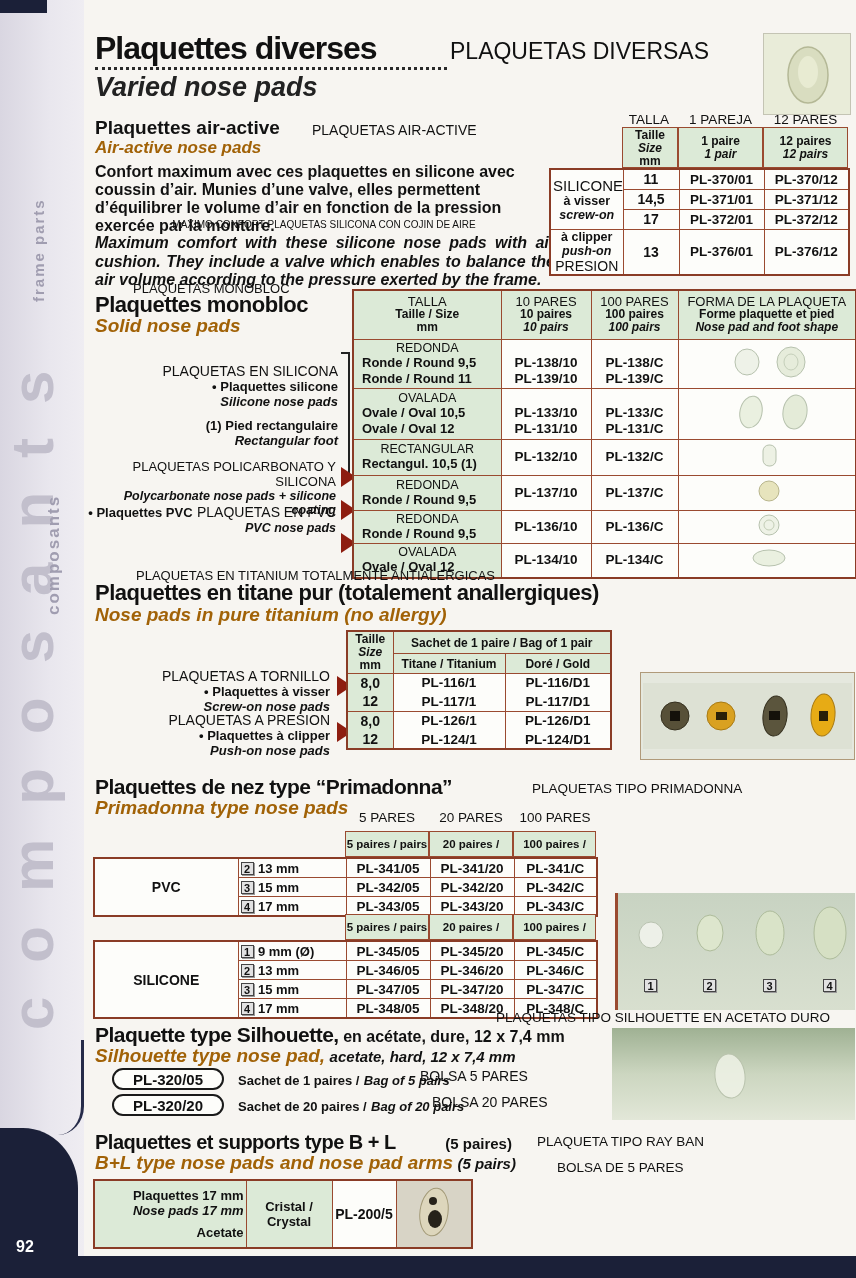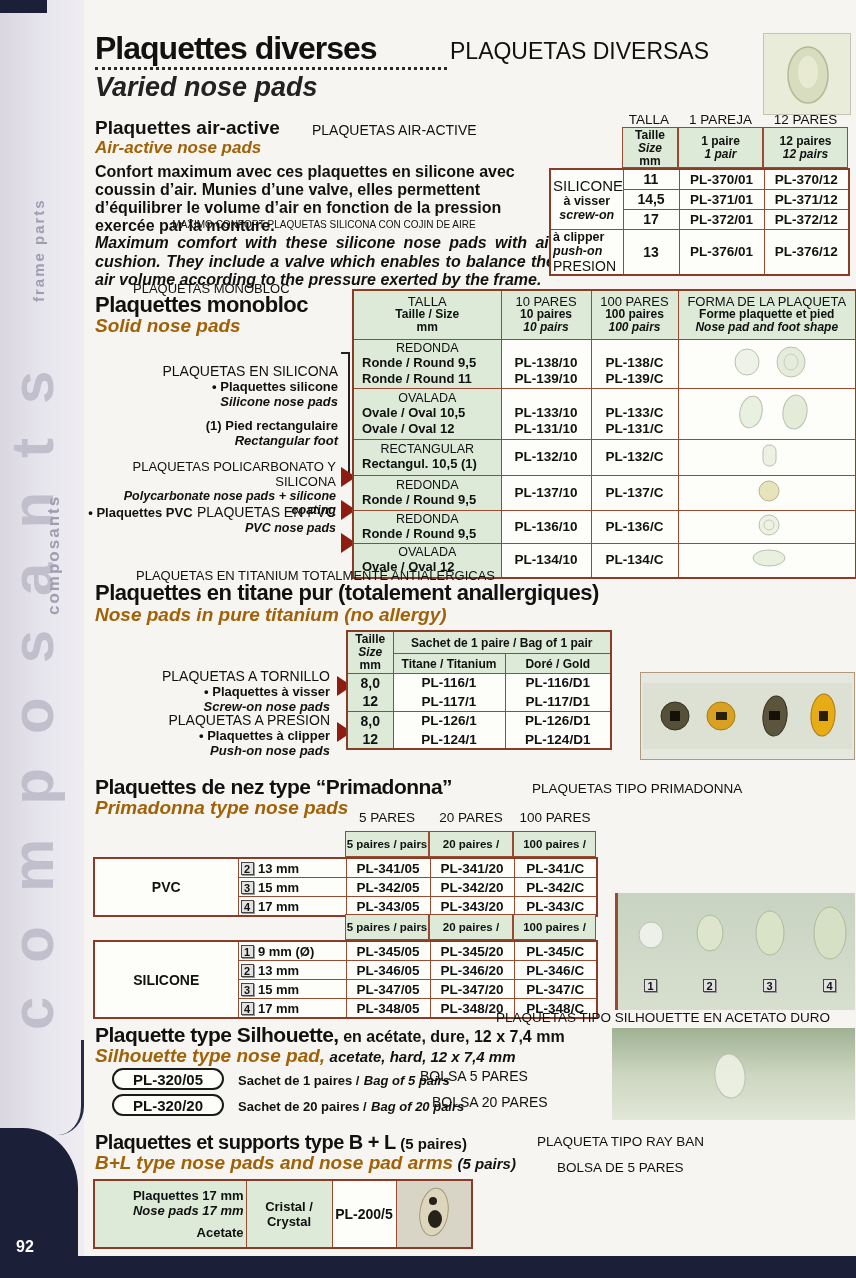--- a/index.html
+++ b/index.html
@@ -137,21 +137,21 @@
       <td class="sizecell" style="height:20px;border-top:none;border-bottom:none;">14,5</td>
       <td class="code" style="border-top:none;border-bottom:none;">PL-371/01</td>
       <td class="code" style="border-top:none;border-bottom:none;">PL-371/12</td>
     </tr>
     <tr>
       <td class="sizecell" style="height:20px;">17</td>
       <td class="code">PL-372/01</td>
       <td class="code">PL-372/12</td>
     </tr>
     <tr>
-      <td style="text-align:left;height:34px;">
+      <td style="text-align:center;height:34px;">
         <div style="font-weight:bold;font-size:12.5px;">à clipper</div>
         <div style="font-weight:bold;font-style:italic;font-size:12.5px;">push-on</div>
         <div style="font-size:14px;">PRESION</div>
       </td>
       <td class="sizecell">13</td>
       <td class="code">PL-376/01</td>
       <td class="code">PL-376/12</td>
     </tr>
   </tbody>
     </table>
@@ -538,21 +538,21 @@
   <div class="abs" style="left:432px;top:1094px;font-size:14px;">BOLSA 20 PARES</div>
 
   <div class="abs" style="left:612px;top:1028px;width:243px;height:92px;background:linear-gradient(180deg,#9fb193,#ccd6c0,#e2e7d8);">
     <svg width="243" height="92">
       <ellipse cx="118" cy="48" rx="15" ry="22" fill="#eef2e6" fill-opacity="0.85" stroke="#b9c3ad" transform="rotate(-6 118 48)"></ellipse>
     </svg>
   </div>
 
   <div class="abs" style="left:95px;top:1131px;">
     <span class="h2fr" style="font-size:20px;">Plaquettes et supports type B + L</span>
-    <span style="font-weight:bold;font-size:15px;">(5 paires)</span>
+    <span style="font-weight:bold;font-size:15px;margin-left:45px;">(5 paires)</span>
   </div>
   <div class="abs" style="left:537px;top:1134px;font-size:13.5px;">PLAQUETA TIPO RAY BAN</div>
   <div class="abs" style="left:95px;top:1152px;">
     <span class="h2en" style="font-size:19px;">B+L type nose pads and nose pad arms</span>
     <span style="font-weight:bold;font-style:italic;font-size:15px;">(5 pairs)</span>
   </div>
   <div class="abs" style="left:557px;top:1160px;font-size:13.5px;">BOLSA DE 5 PARES</div>
 
   <table class="tbl abs" style="left:93px;top:1179px;width:378px;">
     <colgroup>

